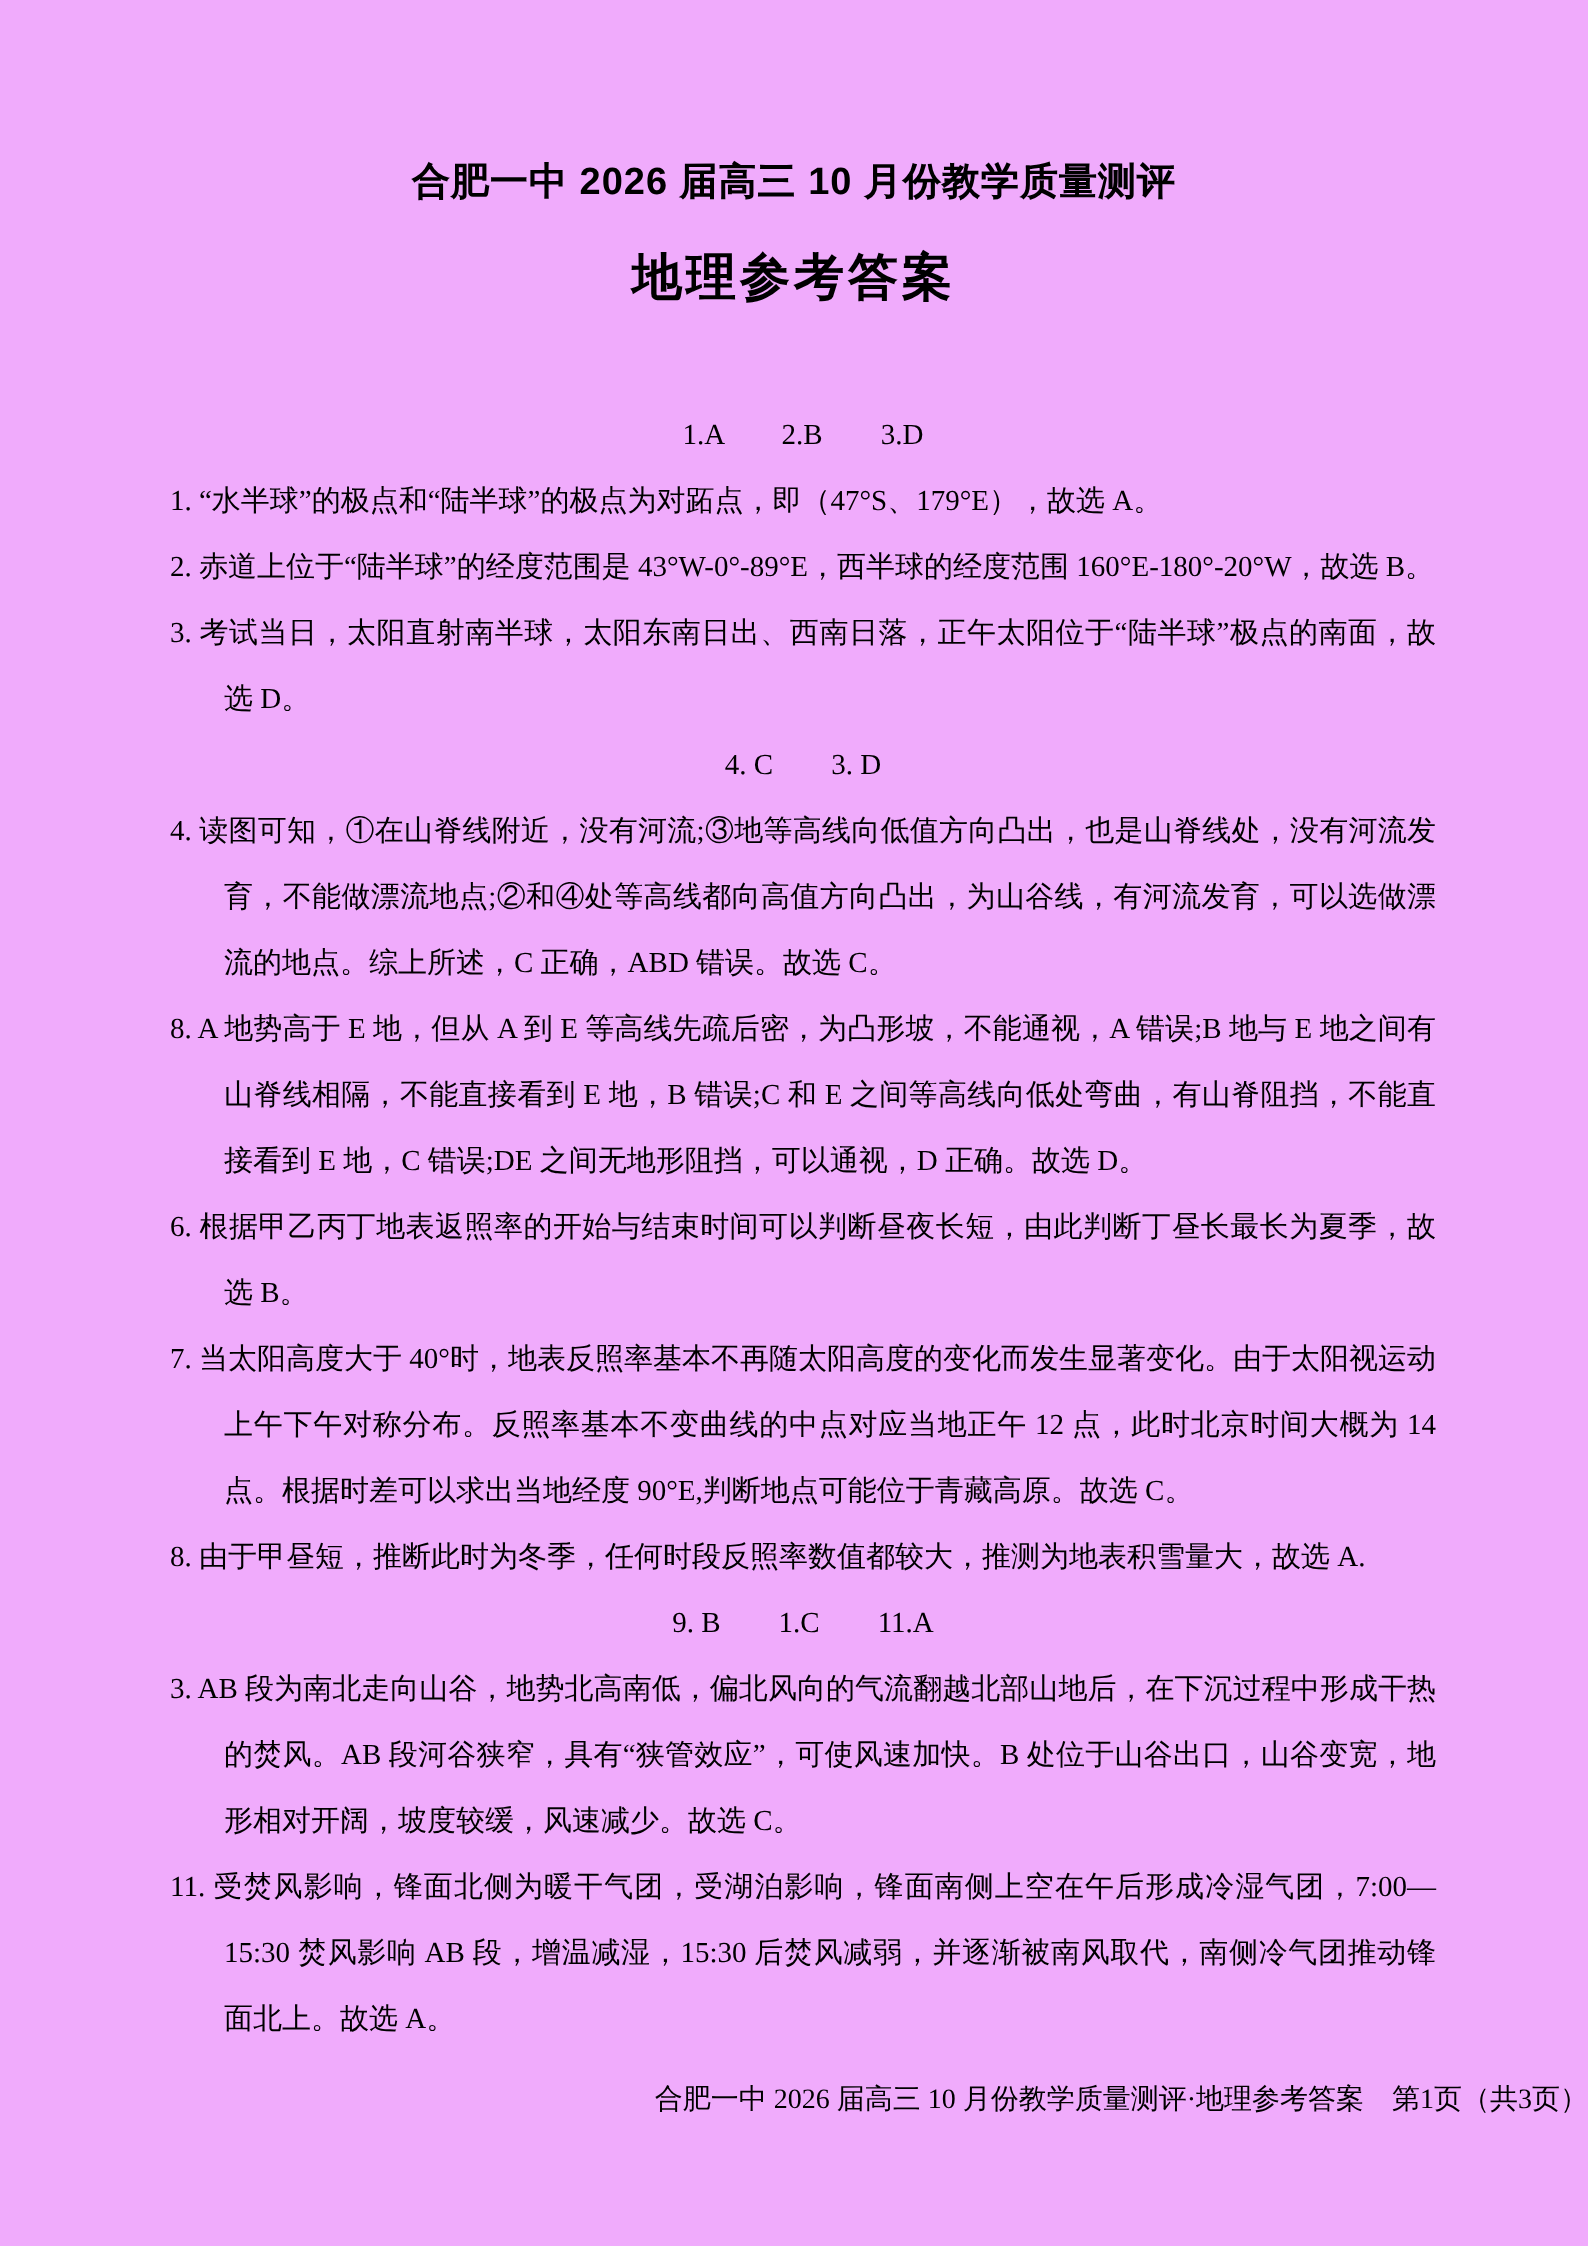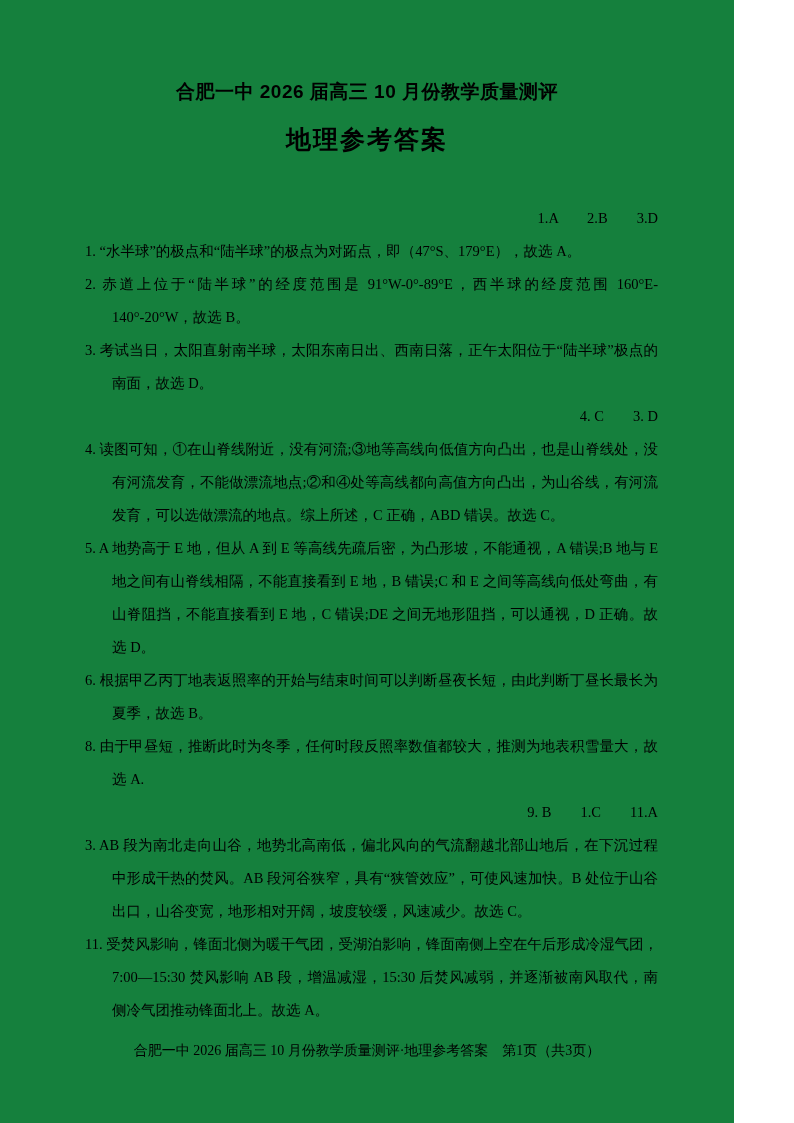--- a/index.html
+++ b/index.html
@@ -6,22 +6,22 @@
   html, body { background: #ffffff; }
   body {
     width: 794px; height: 1123px;
     font-family: "Liberation Serif", serif;
     color: #000;
     position: relative;
     overflow: hidden;
   }
   .page {
     position: relative;
-    width: 734px; height: 1123px;
-    background: #15803d;
+    width: 794px; height: 1123px;
+    background: #f0abfc;
   }
   .doc-title {
     padding-top: 80px;
     text-align: center;
     font-family: "Liberation Sans", sans-serif;
     font-weight: 700;
     font-size: 19px;
     line-height: 24px;
     letter-spacing: 0.5px;
   }
@@ -33,55 +33,56 @@
     font-size: 25px;
     line-height: 36px;
     letter-spacing: 2px;
   }
   .content {
     margin: 44px 76px 0 85px;
     font-size: 14.5px;
     line-height: 33px;
   }
   .answer-row {
-    text-align: right;
+    text-align: center;
     white-space: pre-wrap;
   }
   .item {
     padding-left: 27px;
     text-indent: -27px;
     text-align: justify;
   }
   .doc-footer {
     position: absolute;
     bottom: 62px;
     left: 0;
     width: 100%;
-    text-align: center;
+    text-align: right;
     font-size: 14px;
     line-height: 20px;
   }
 </style>
 </head>
 <body>
 
 <div class="page">
 
   <div class="doc-title">合肥一中 2026 届高三 10 月份教学质量测评</div>
   <div class="doc-subtitle">地理参考答案</div>
 
   <div class="content">
     <div class="answer-row">1.A　　2.B　　3.D</div>
     <div class="item">1. “水半球”的极点和“陆半球”的极点为对跖点，即（47°S、179°E），故选 A。</div>
-    <div class="item">2. 赤道上位于“陆半球”的经度范围是 91°W-0°-89°E，西半球的经度范围 160°E-140°-20°W，故选 B。</div>
+    <div class="item">2. 赤道上位于“陆半球”的经度范围是 43°W-0°-89°E，西半球的经度范围 160°E-180°-20°W，故选 B。</div>
     <div class="item">3. 考试当日，太阳直射南半球，太阳东南日出、西南日落，正午太阳位于“陆半球”极点的南面，故选 D。</div>
     <div class="answer-row">4. C　　3. D</div>
     <div class="item">4. 读图可知，①在山脊线附近，没有河流;③地等高线向低值方向凸出，也是山脊线处，没有河流发育，不能做漂流地点;②和④处等高线都向高值方向凸出，为山谷线，有河流发育，可以选做漂流的地点。综上所述，C 正确，ABD 错误。故选 C。</div>
-    <div class="item">5. A 地势高于 E 地，但从 A 到 E 等高线先疏后密，为凸形坡，不能通视，A 错误;B 地与 E 地之间有山脊线相隔，不能直接看到 E 地，B 错误;C 和 E 之间等高线向低处弯曲，有山脊阻挡，不能直接看到 E 地，C 错误;DE 之间无地形阻挡，可以通视，D 正确。故选 D。</div>
+    <div class="item">8. A 地势高于 E 地，但从 A 到 E 等高线先疏后密，为凸形坡，不能通视，A 错误;B 地与 E 地之间有山脊线相隔，不能直接看到 E 地，B 错误;C 和 E 之间等高线向低处弯曲，有山脊阻挡，不能直接看到 E 地，C 错误;DE 之间无地形阻挡，可以通视，D 正确。故选 D。</div>
     <div class="item">6. 根据甲乙丙丁地表返照率的开始与结束时间可以判断昼夜长短，由此判断丁昼长最长为夏季，故选 B。</div>
+    <div class="item">7. 当太阳高度大于 40°时，地表反照率基本不再随太阳高度的变化而发生显著变化。由于太阳视运动上午下午对称分布。反照率基本不变曲线的中点对应当地正午 12 点，此时北京时间大概为 14 点。根据时差可以求出当地经度 90°E,判断地点可能位于青藏高原。故选 C。</div>
     <div class="item">8. 由于甲昼短，推断此时为冬季，任何时段反照率数值都较大，推测为地表积雪量大，故选 A.</div>
     <div class="answer-row">9. B　　1.C　　11.A</div>
     <div class="item">3. AB 段为南北走向山谷，地势北高南低，偏北风向的气流翻越北部山地后，在下沉过程中形成干热的焚风。AB 段河谷狭窄，具有“狭管效应”，可使风速加快。B 处位于山谷出口，山谷变宽，地形相对开阔，坡度较缓，风速减少。故选 C。</div>
     <div class="item">11. 受焚风影响，锋面北侧为暖干气团，受湖泊影响，锋面南侧上空在午后形成冷湿气团，7:00—15:30 焚风影响 AB 段，增温减湿，15:30 后焚风减弱，并逐渐被南风取代，南侧冷气团推动锋面北上。故选 A。</div>
   </div>
 
   <div class="doc-footer">合肥一中 2026 届高三 10 月份教学质量测评·地理参考答案　第1页（共3页）</div>
 
 </div>
 

